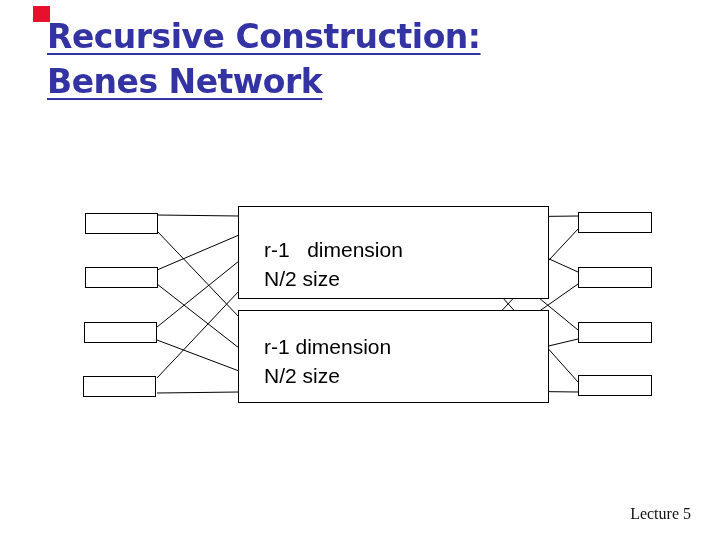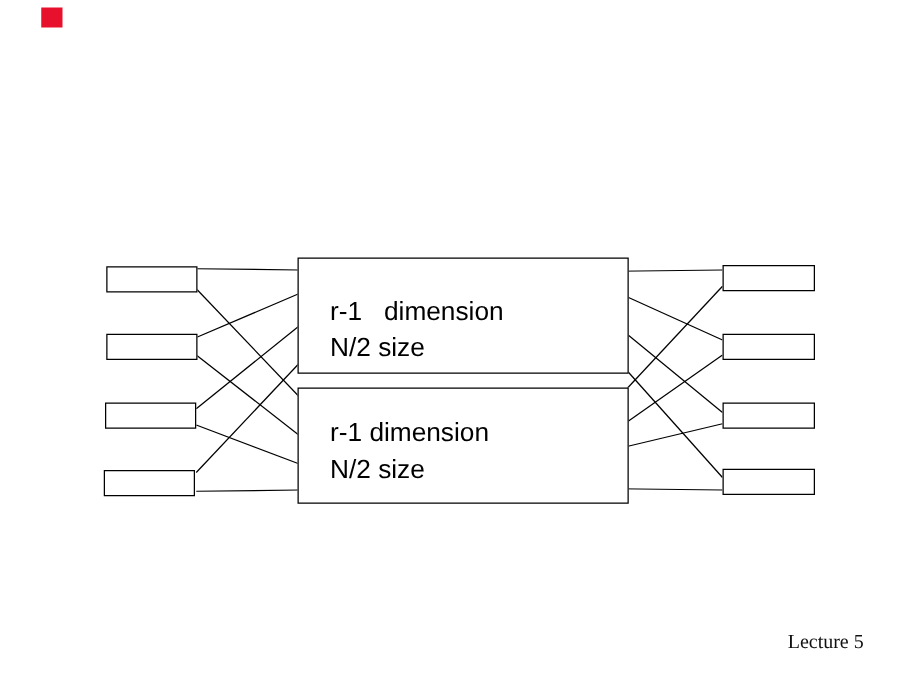--- a/index.html
+++ b/index.html
@@ -59,21 +59,21 @@
     background: #ffffff;
     border: 1px solid #000000;
     box-sizing: border-box;
   }
   .small-box {
     width: 73px;
     height: 21px;
   }
   .mid-box {
     left: 238px;
-    width: 265px;
+    width: 311px;
     height: 93px;
     color: #000000;
     font-size: 21px;
     line-height: 29px;
   }
   .mid-box .box-text {
     display: block;
     padding-left: 25px;
     white-space: pre;
   }
@@ -95,20 +95,24 @@
     flex-direction: column;
   }
 </style>
 </head>
 <body>
 
 <div class="slide">
 
   <div class="red-bullet"></div>
 
+  <h1 class="title">
+    <span class="t-line"><span>Recursive Construction:</span></span>
+    <span class="t-line"><span>Benes Network</span></span>
+  </h1>
 
   <div>
 
     <svg class="diagram-svg" width="720" height="540" viewBox="0 0 720 540">
       <g stroke="#000000" stroke-width="1" fill="none">
 
         <line x1="157" y1="215" x2="239" y2="216"></line>
         <line x1="157" y1="231" x2="239" y2="317"></line>
         <line x1="157" y1="270" x2="239" y2="235"></line>
         <line x1="157" y1="284" x2="239" y2="348"></line>

